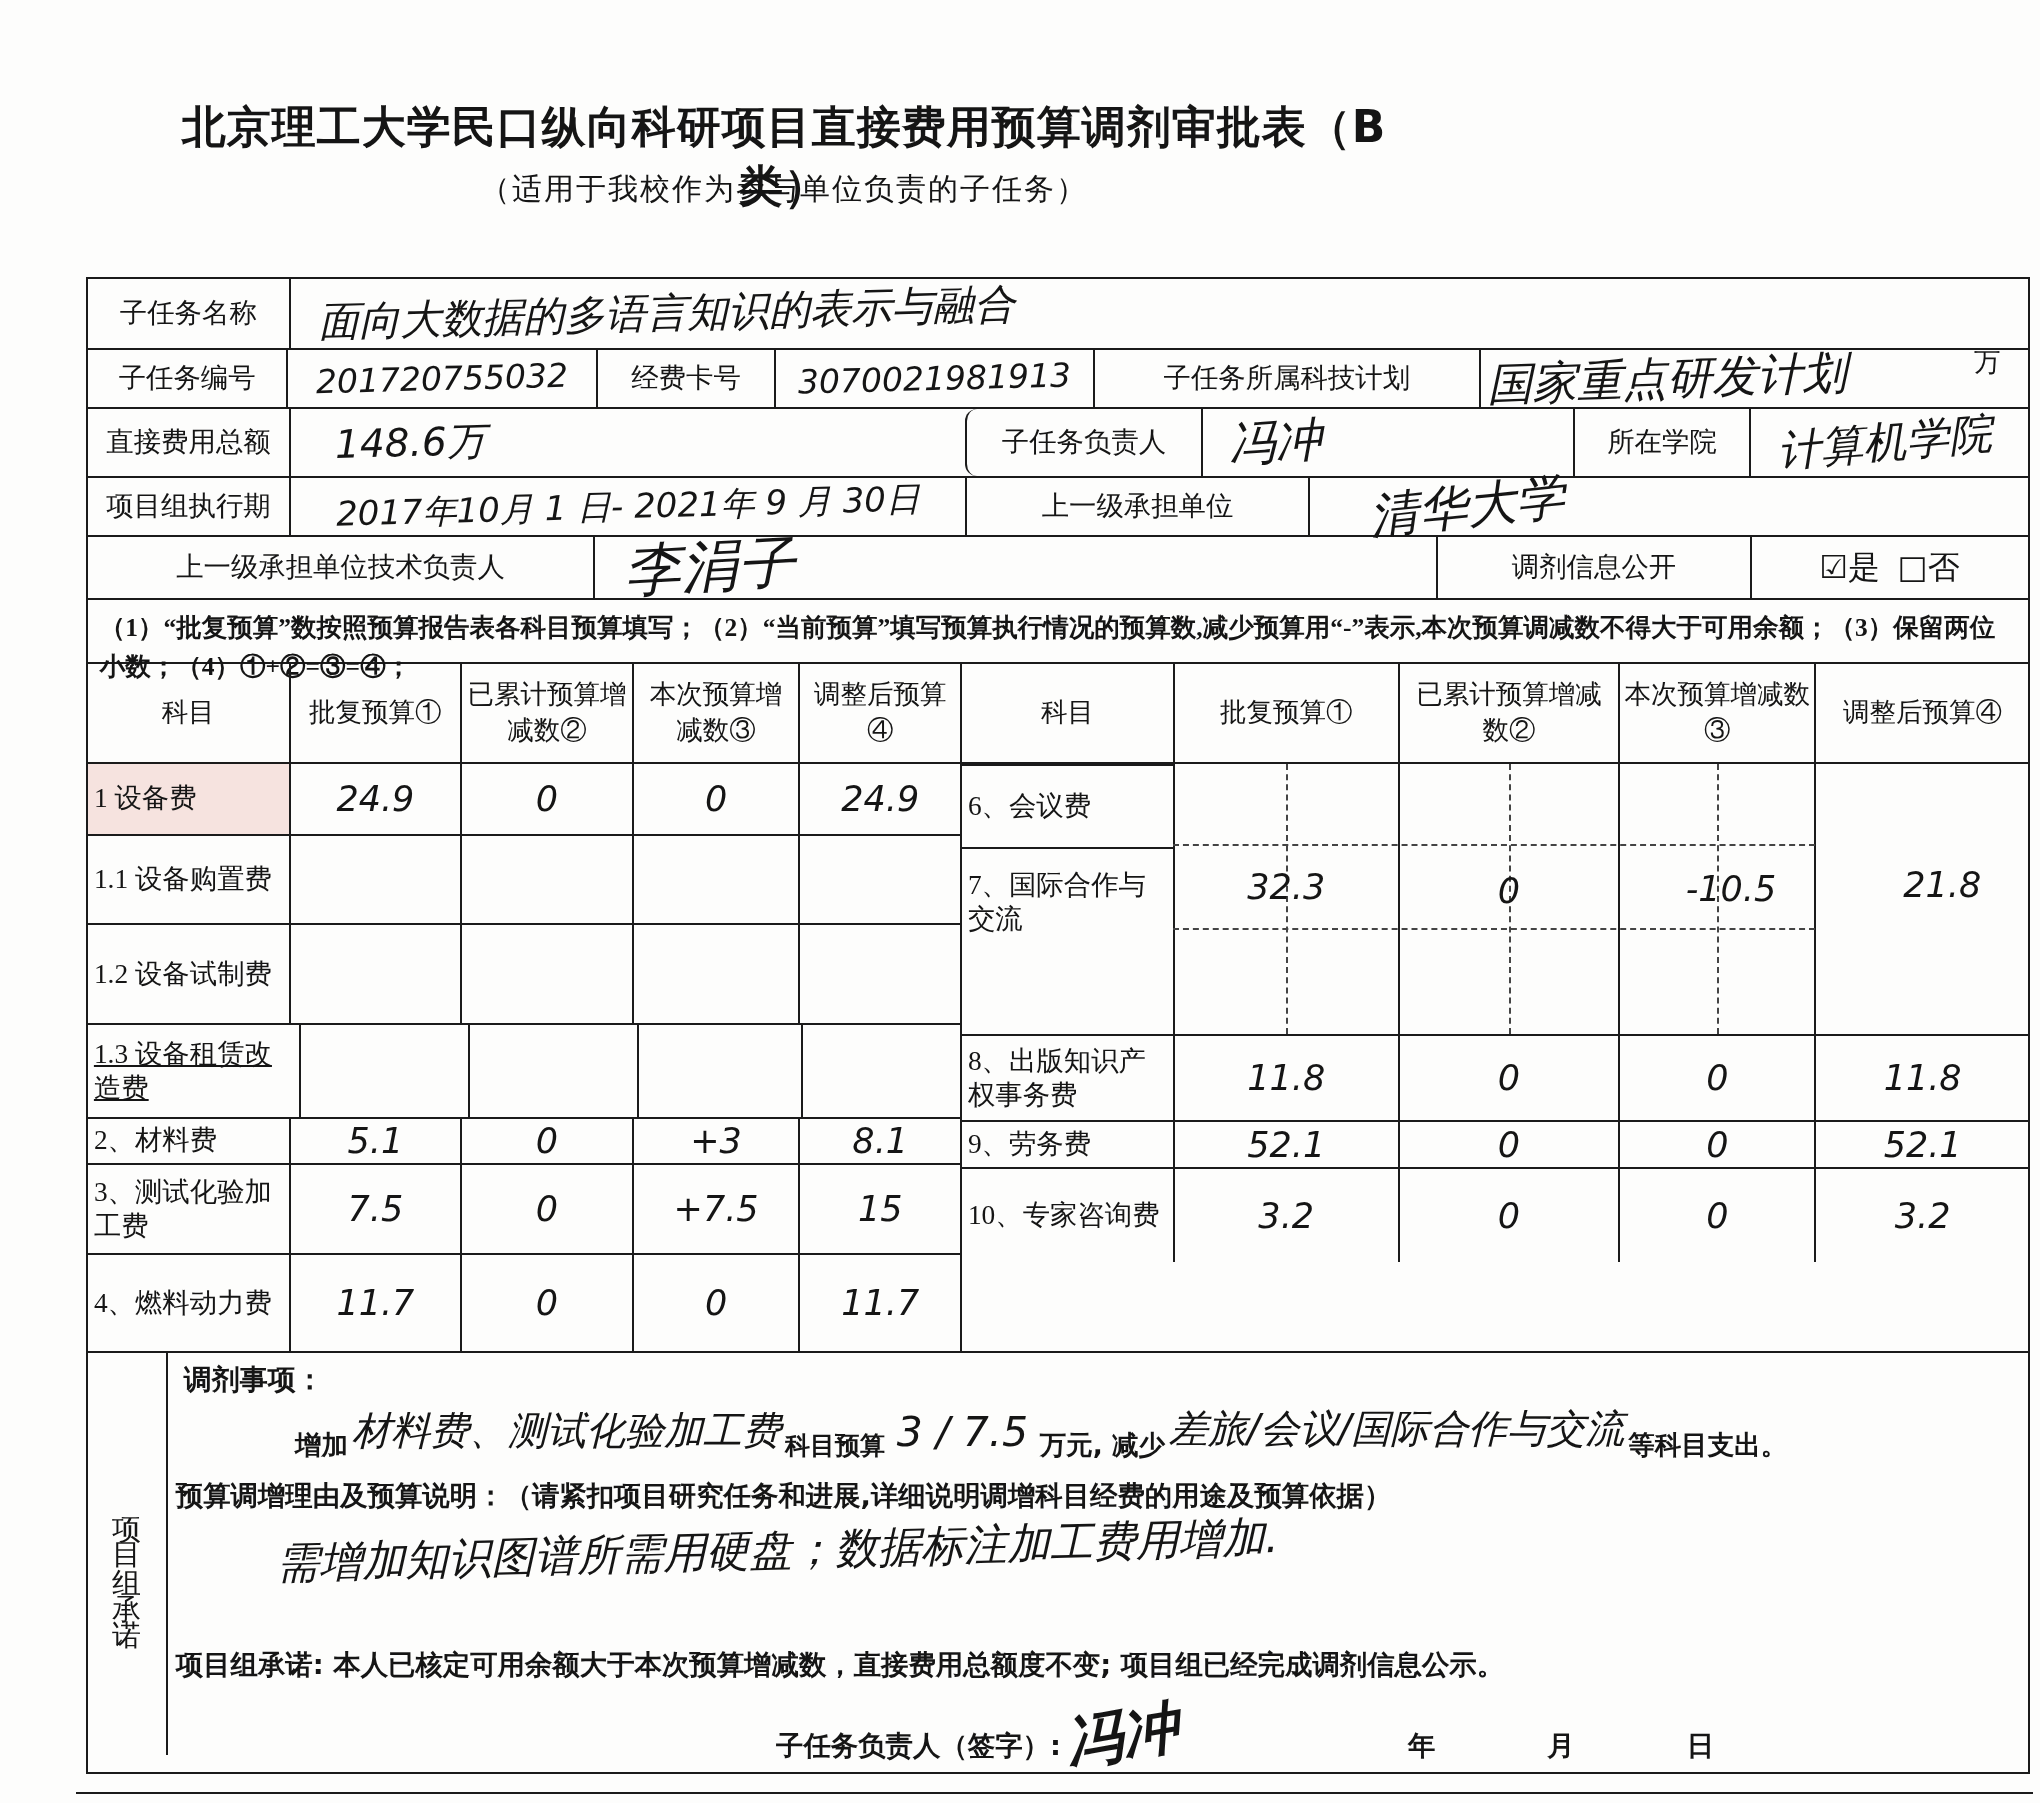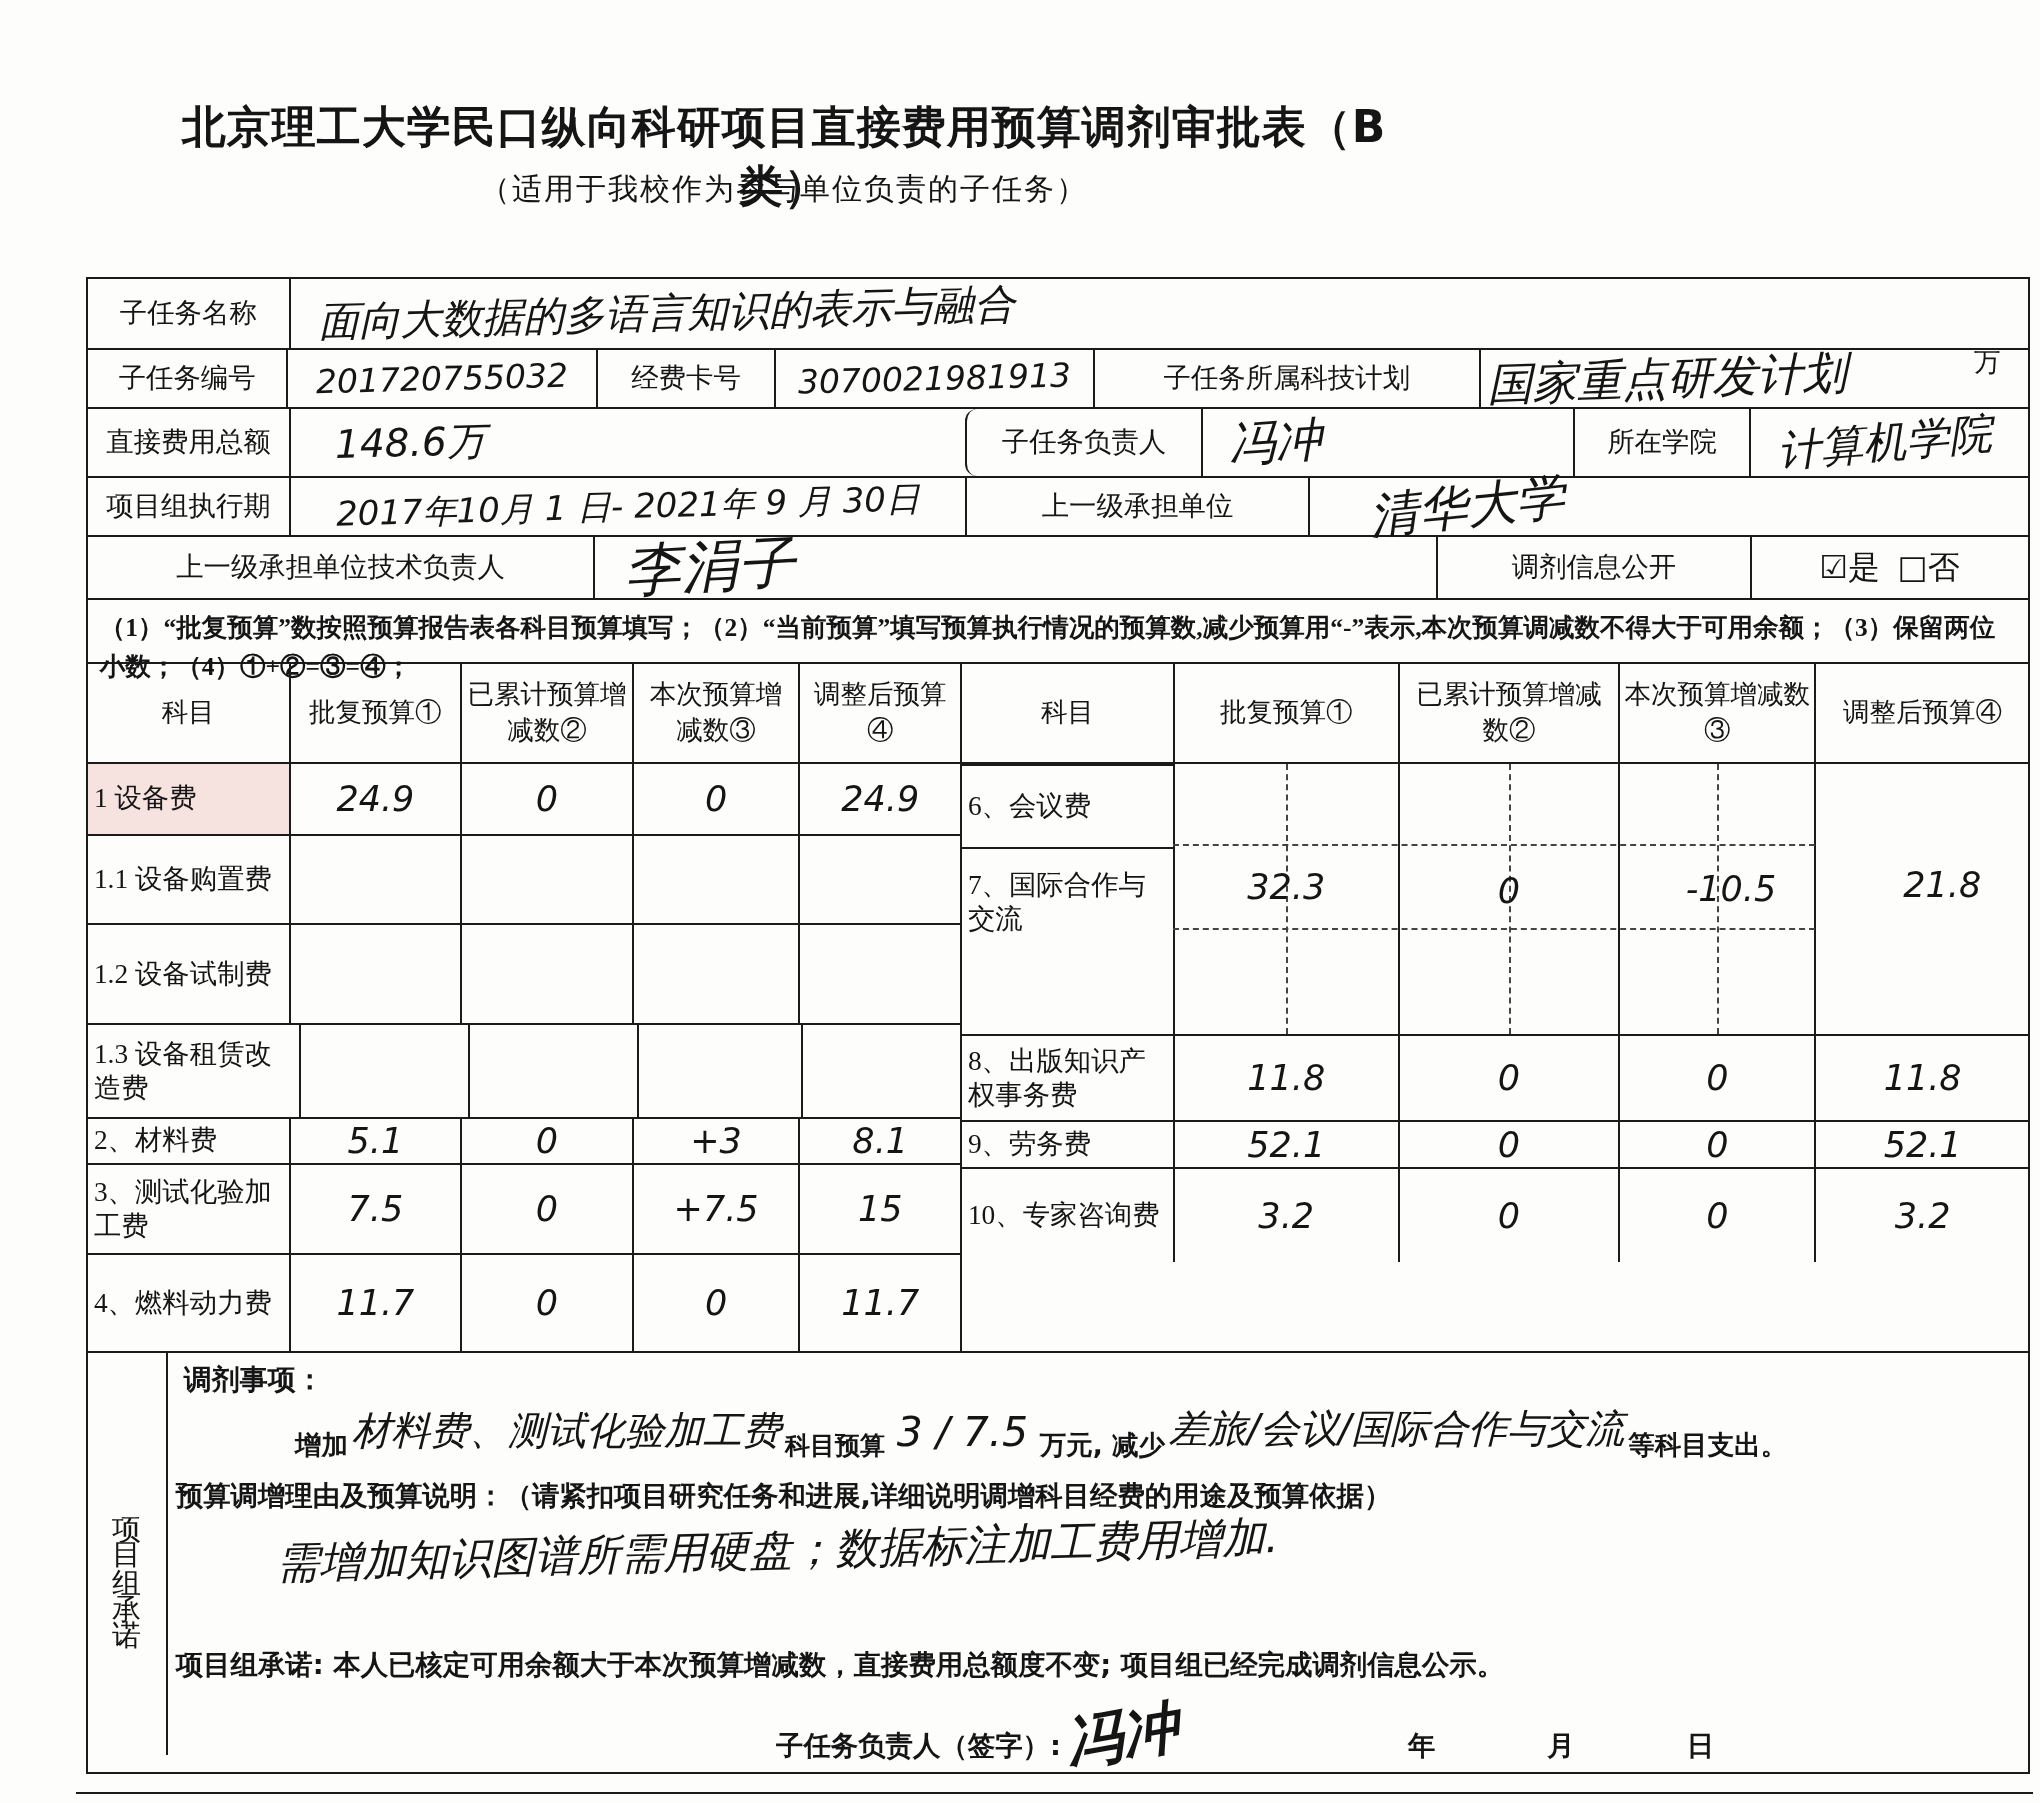--- a/index.html
+++ b/index.html
@@ -140,21 +140,21 @@
 
         <div class="row" style="height:100px;">
           <div class="c lbl lbl-left" style="width:201px;">1.2 设备试制费</div>
           <div class="c vcell" style="width:172px;"></div>
           <div class="c vcell" style="width:172px;"></div>
           <div class="c vcell" style="width:167px;"></div>
           <div class="c vcell" style="width:162px;"></div>
         </div>
 
         <div class="row" style="height:94px;">
-          <div class="c lbl lbl-left" style="width:215px;">1.3 设备租赁改造费</div>
+          <div class="c lbl lbl-left" style="width:215px;text-decoration:underline;">1.3 设备租赁改造费</div>
           <div class="c vcell" style="width:172px;"></div>
           <div class="c vcell" style="width:172px;"></div>
           <div class="c vcell" style="width:167px;"></div>
           <div class="c vcell" style="width:162px;"></div>
         </div>
 
         <div class="row" style="height:46px;">
           <div class="c lbl lbl-left" style="width:201px;">2、材料费</div>
           <div class="c vcell" style="width:172px;">5.1</div>
           <div class="c vcell" style="width:172px;">0</div>

